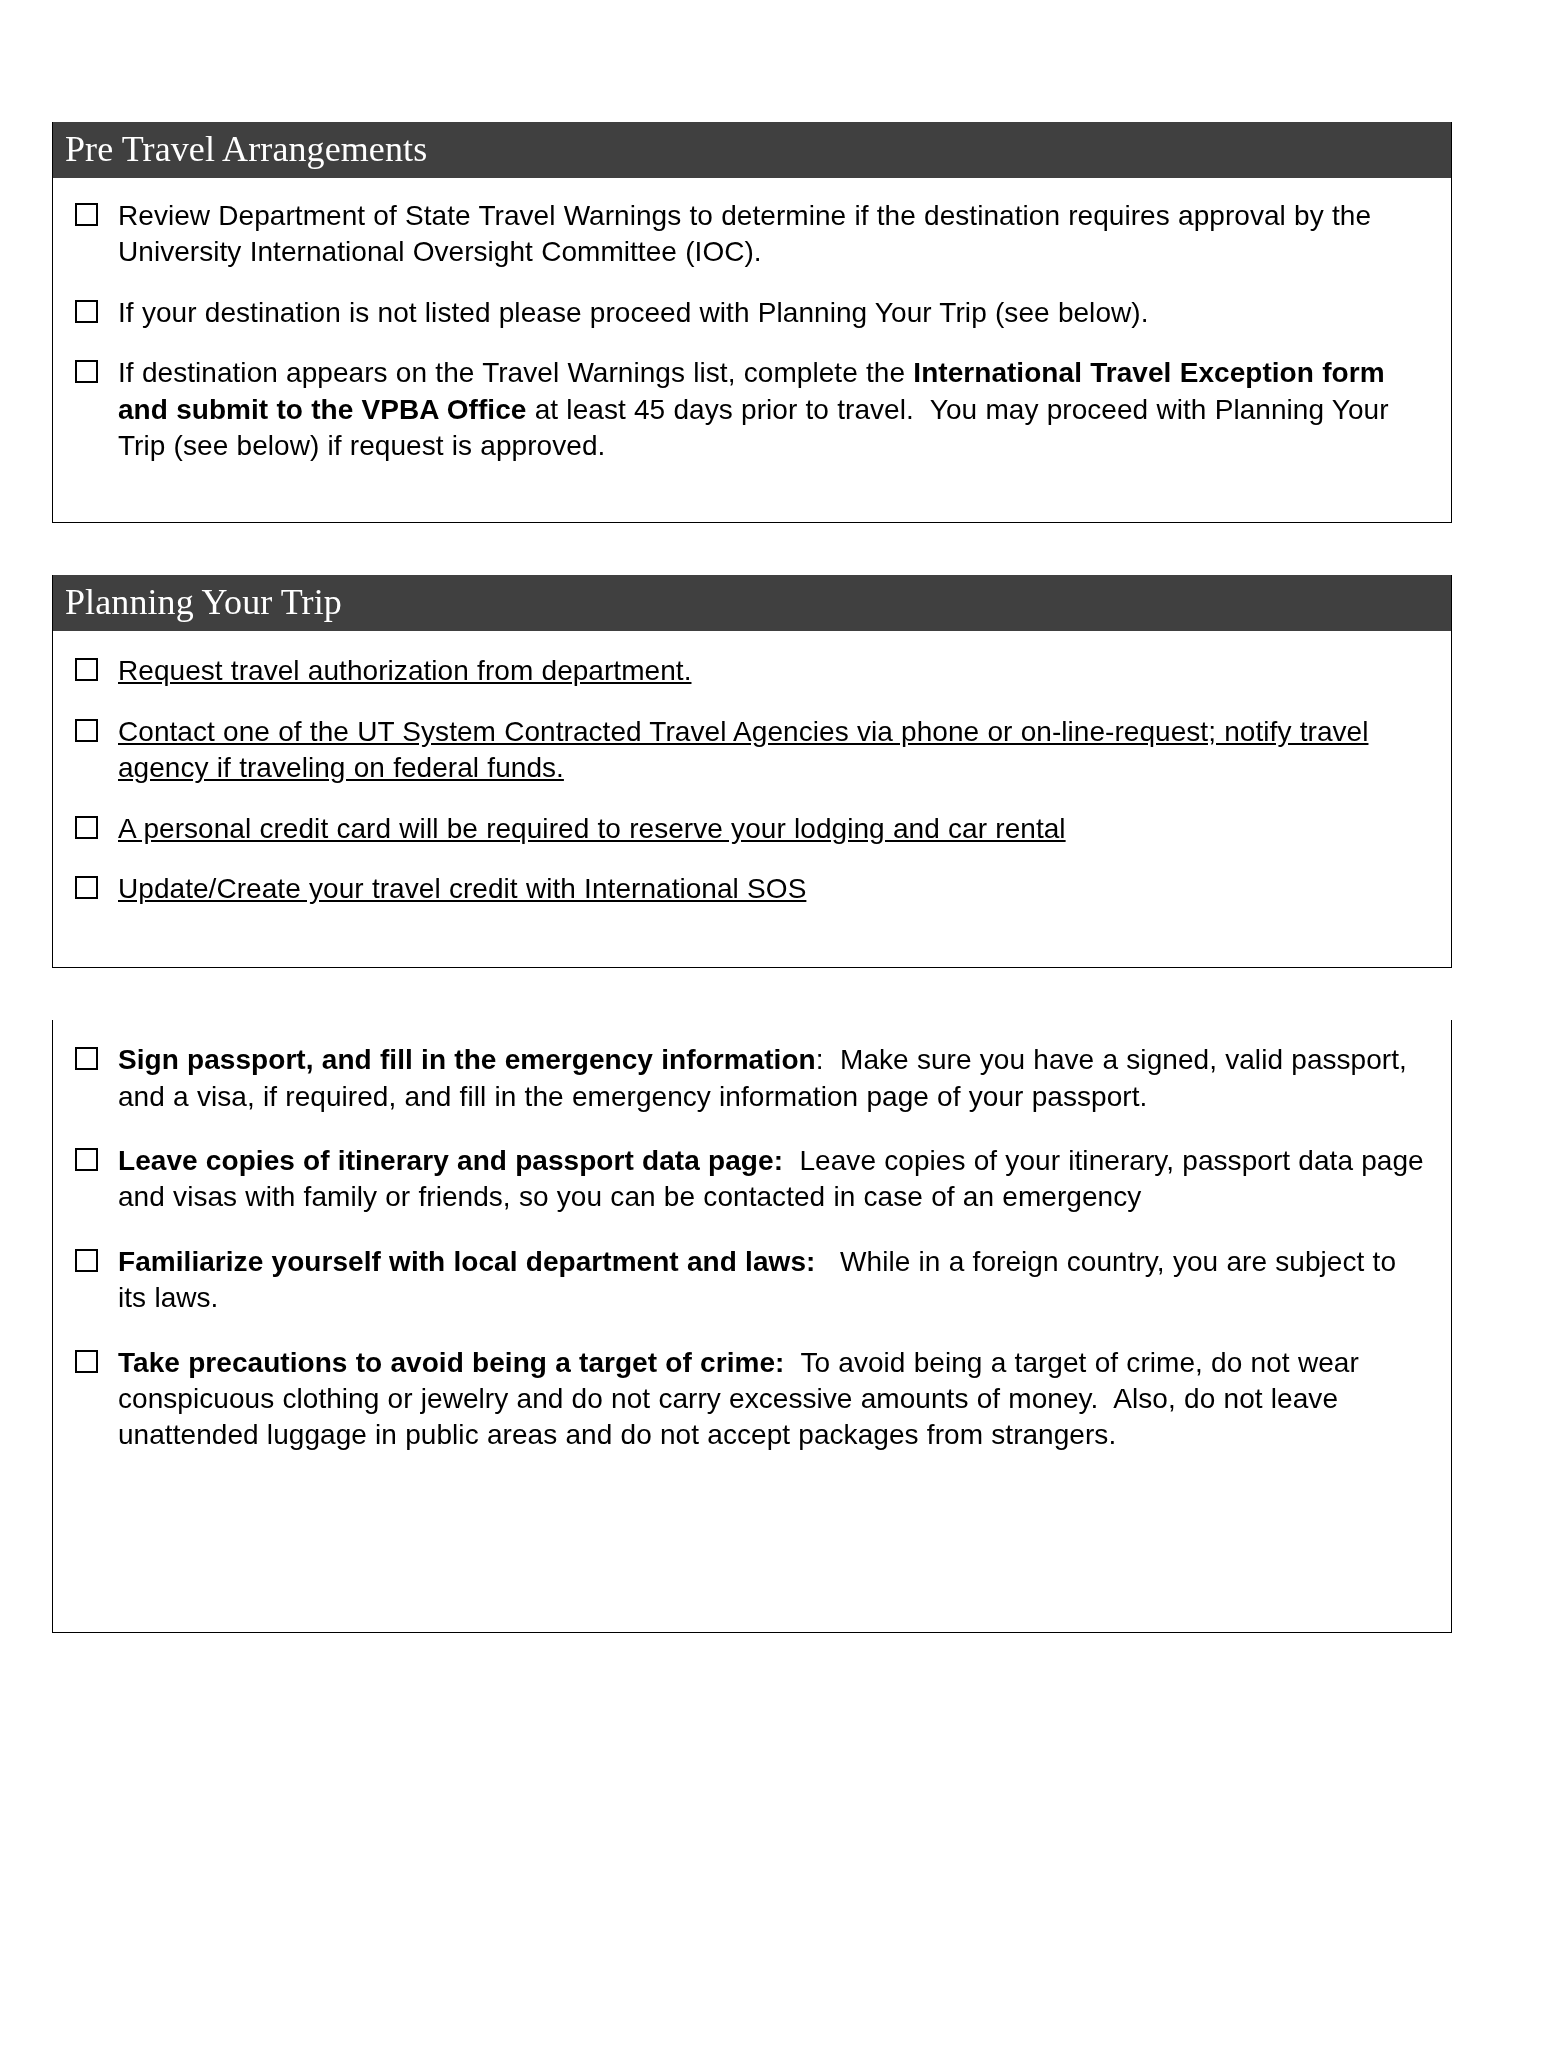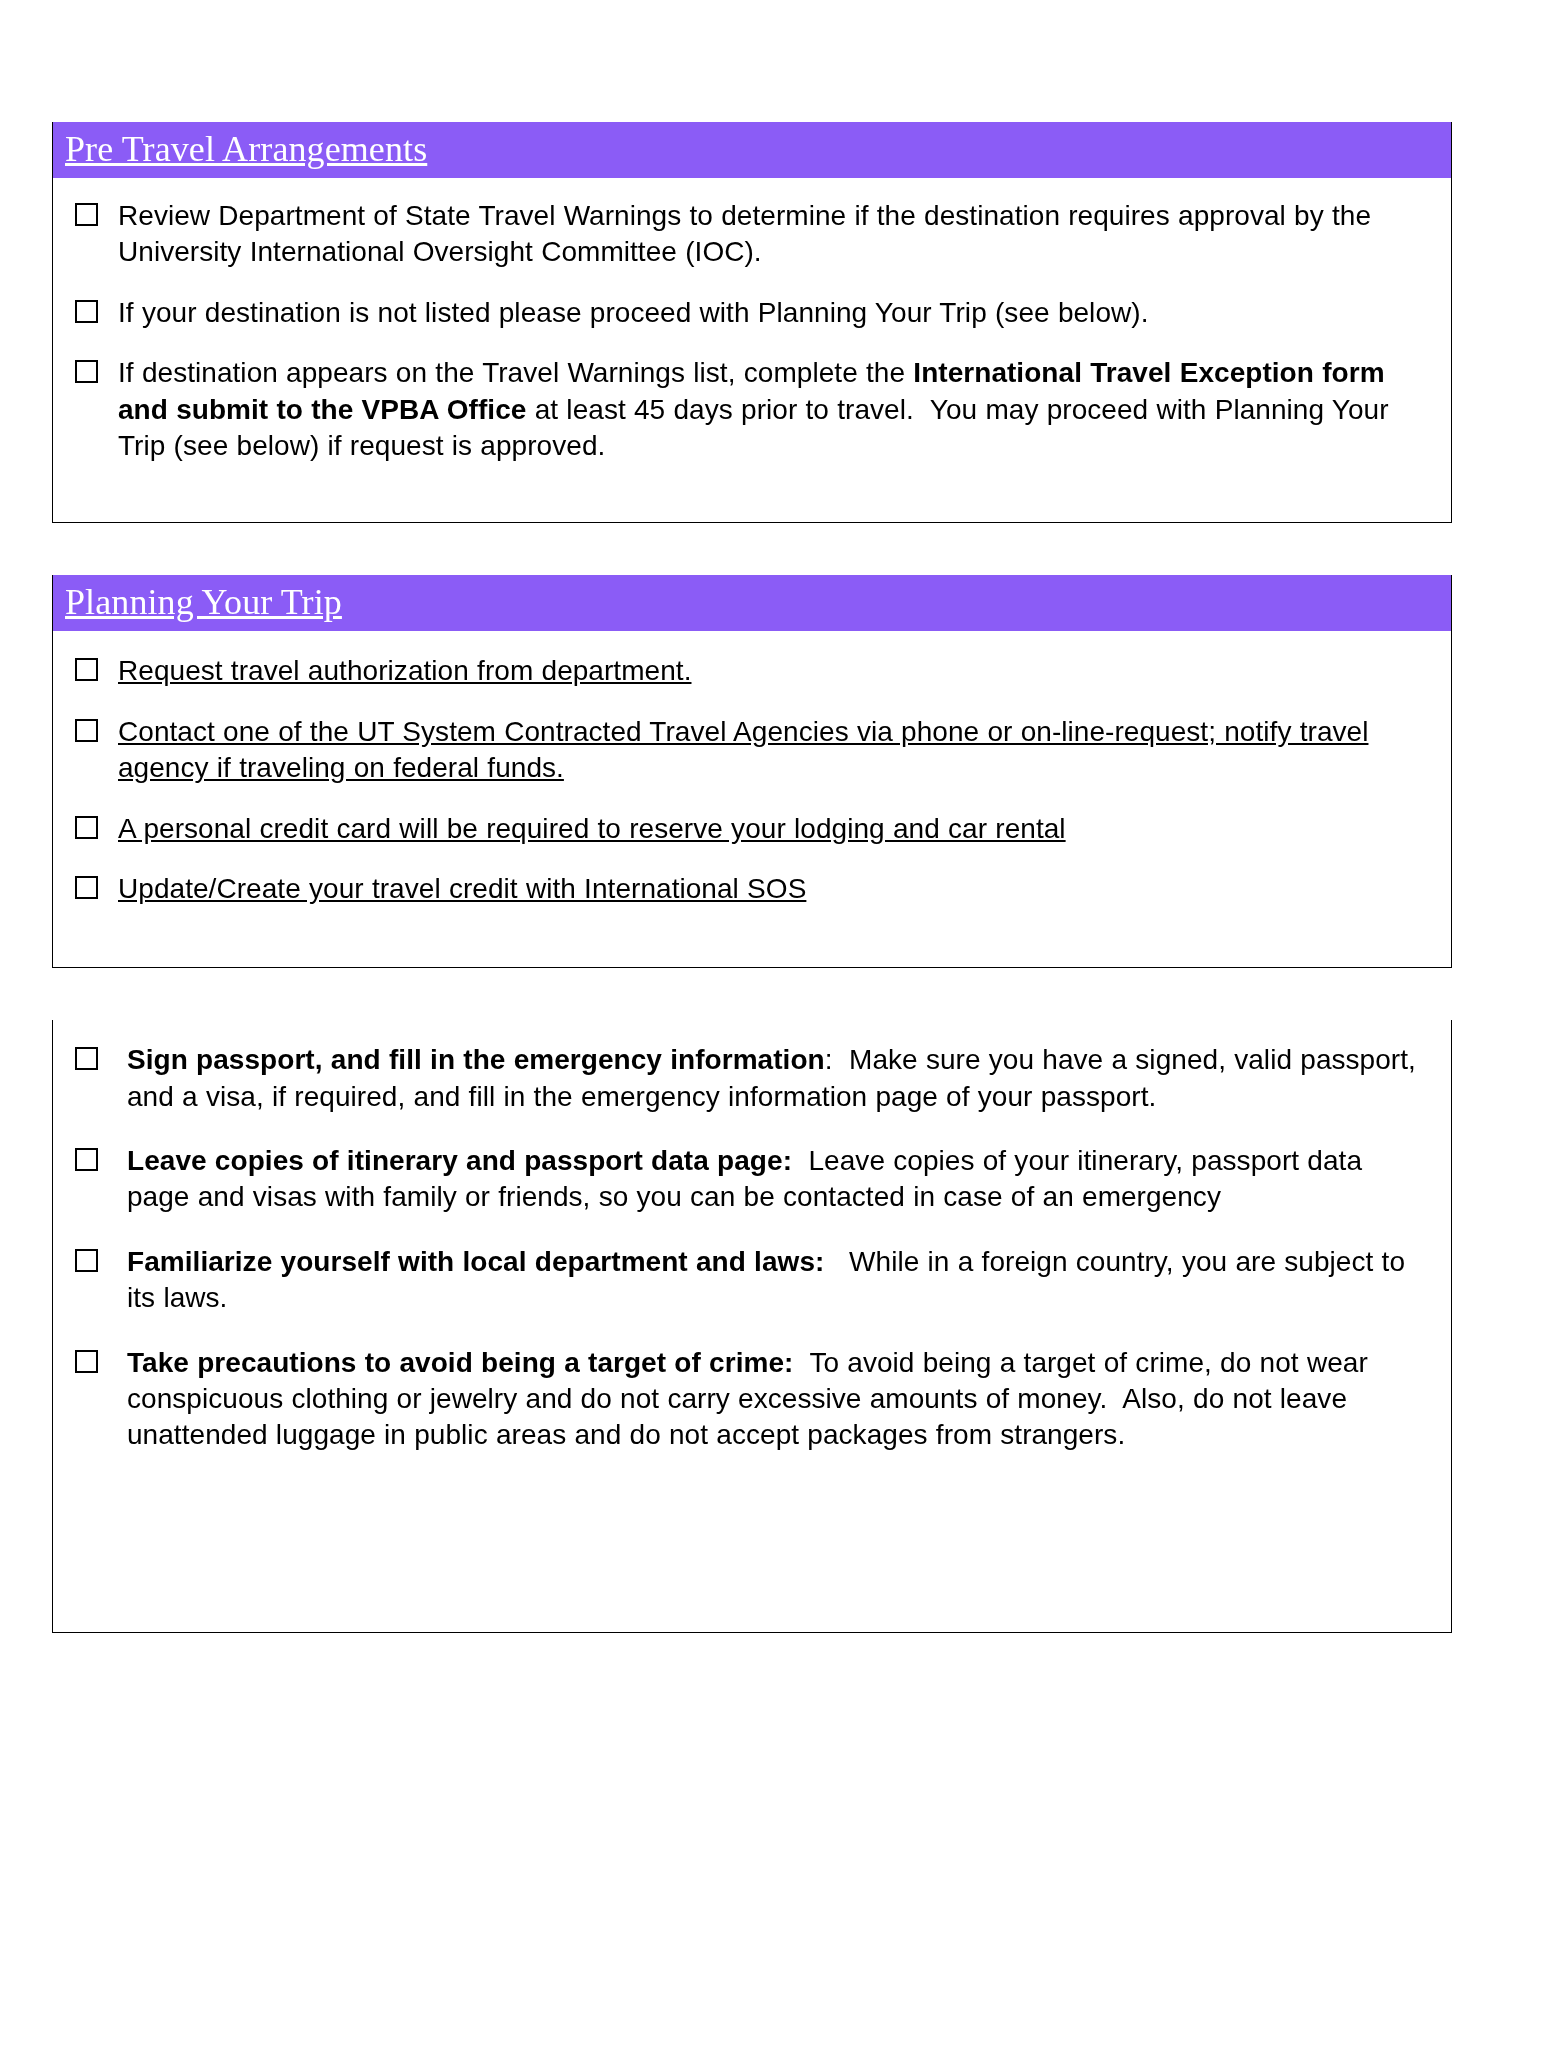--- a/index.html
+++ b/index.html
@@ -34,29 +34,28 @@
     width: 1400px;
     border: 1px solid #000000;
     border-top: none;
     box-sizing: border-box;
     background: #ffffff;
     margin-bottom: 52px;
   }
   .section:last-child { margin-bottom: 0; }
 
   .section-header {
-    background: #8b5cf6;
+    background: #404040;
     color: #ffffff;
     font-family: "Liberation Serif", serif;
     font-size: 36px;
     line-height: 1.0;
     padding: 9px 0 11px 12px;
     letter-spacing: 0.1px;
     box-sizing: border-box;
-    text-decoration: underline;
   }
 
   .section-body {
     padding: 20px 22px 24px 22px;
     box-sizing: border-box;
   }
 
   
   .check-item {
     display: flex;
@@ -87,21 +86,21 @@
   .item-text b { font-weight: bold; }
 
   
   .section-pre .section-body { padding-bottom: 34px; }
   .section-pre .check-item { margin-bottom: 24px; }
 
   .section-plan .section-body { padding-top: 22px; padding-bottom: 36px; text-decoration: underline; }
   .section-plan .check-item { margin-bottom: 24px; }
 
   .section-tips .section-body { padding-top: 22px; padding-bottom: 150px; }
-  .section-tips .check-item { margin-bottom: 28px; gap: 9px; }
+  .section-tips .check-item { margin-bottom: 28px; }
 </style>
 </head>
 <body>
 
 <div class="page">
   <div class="doc-body">
 
     <div class="section section-pre">
       <div class="section-header">Pre Travel Arrangements</div>
       <div class="section-body">

